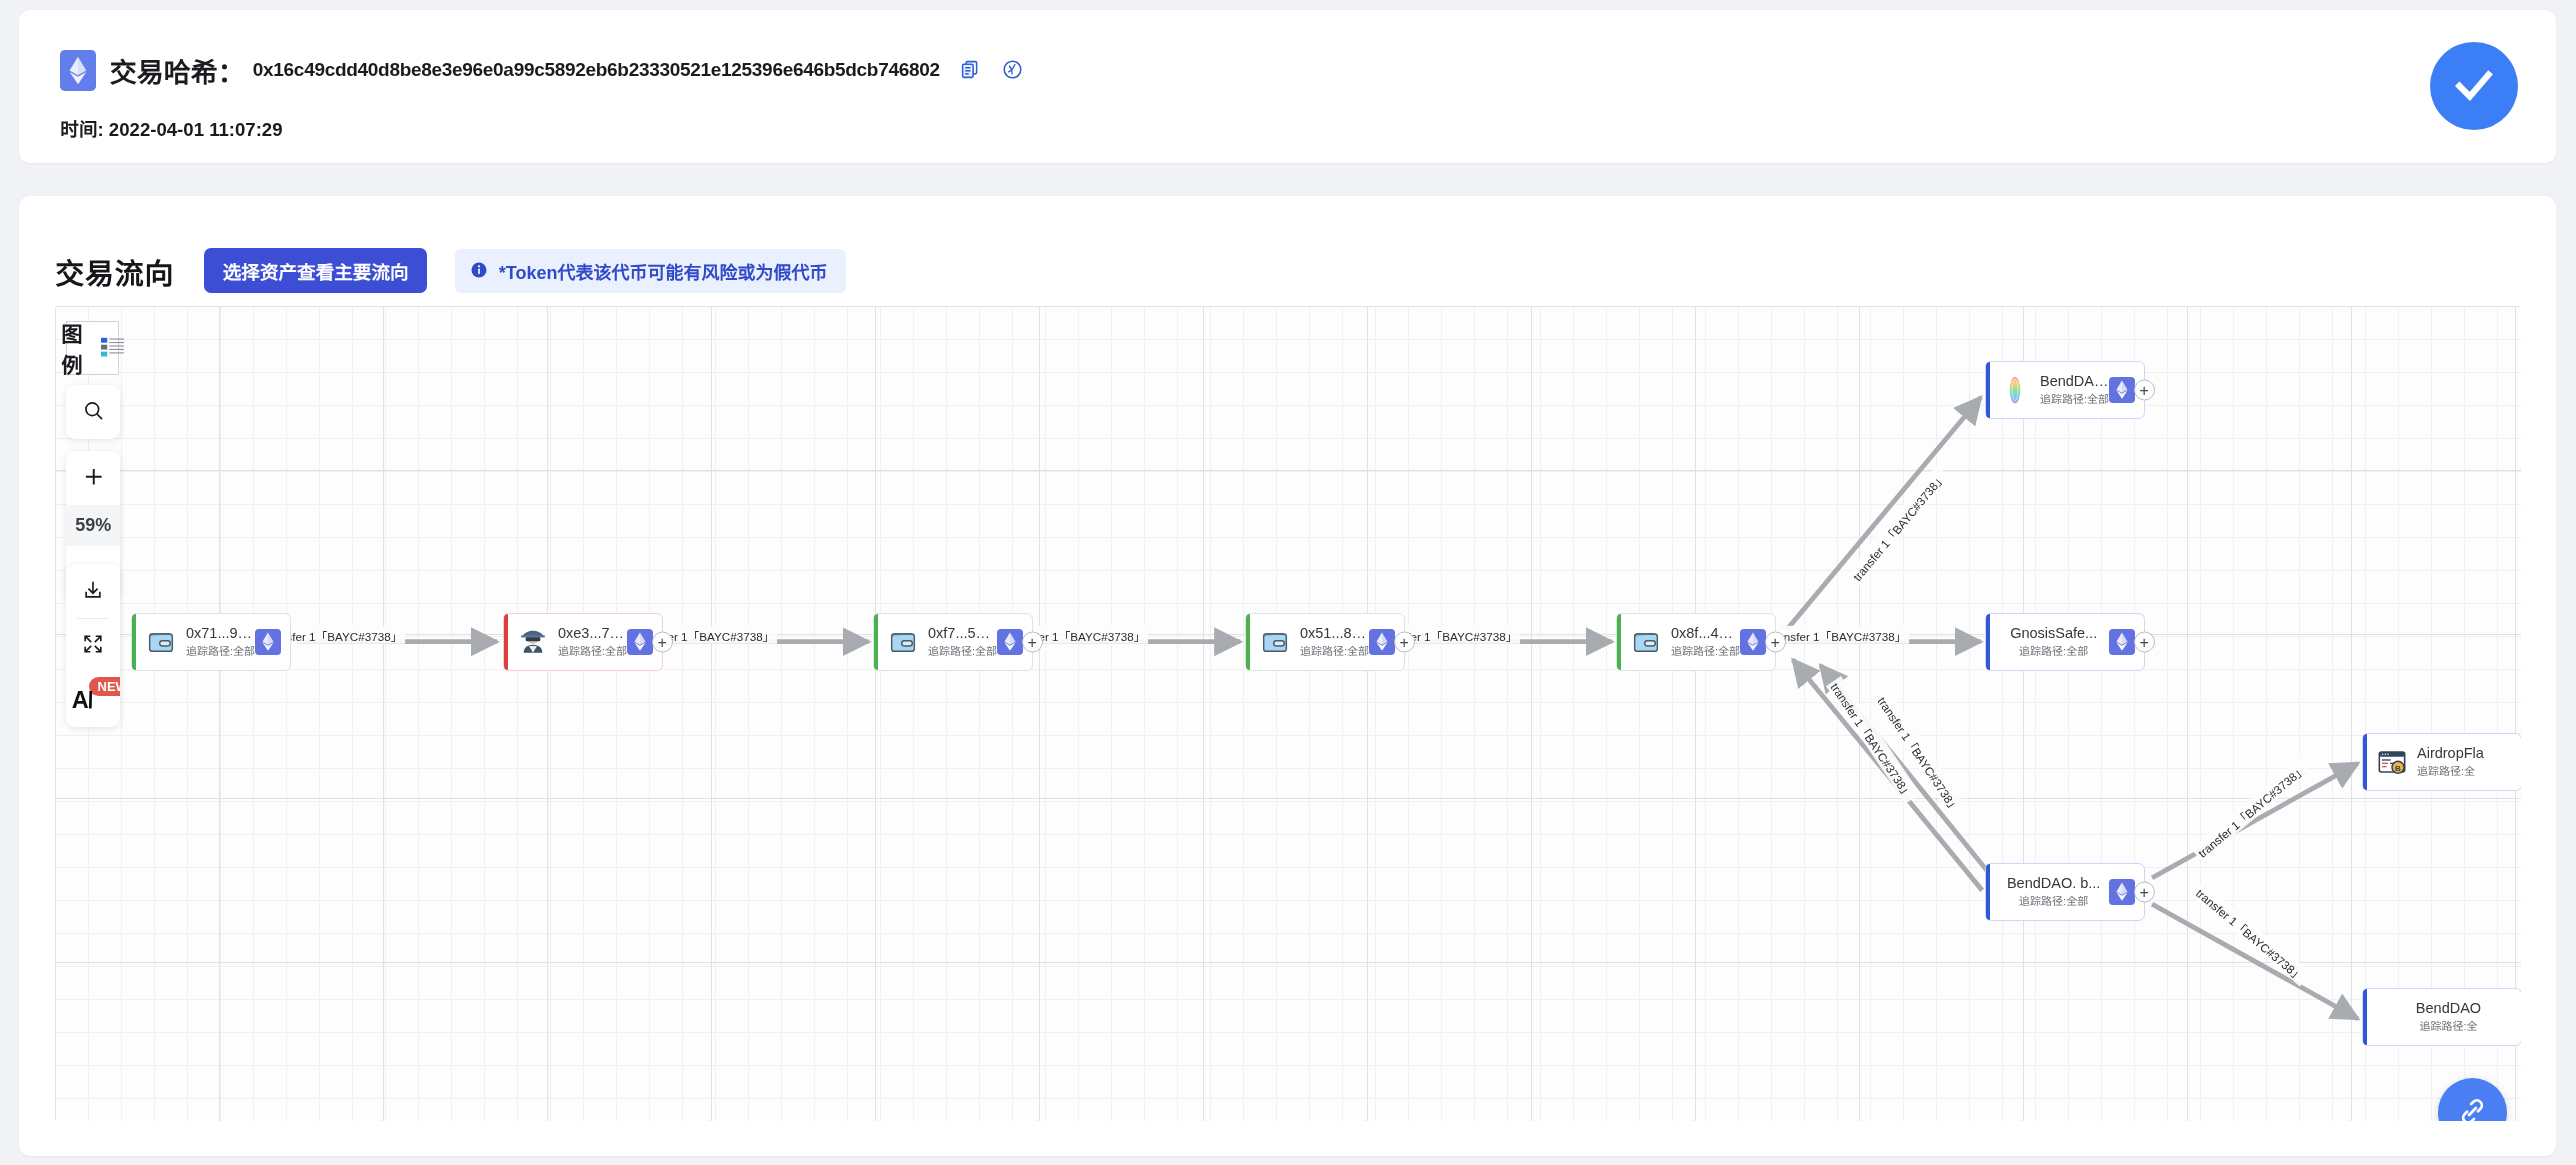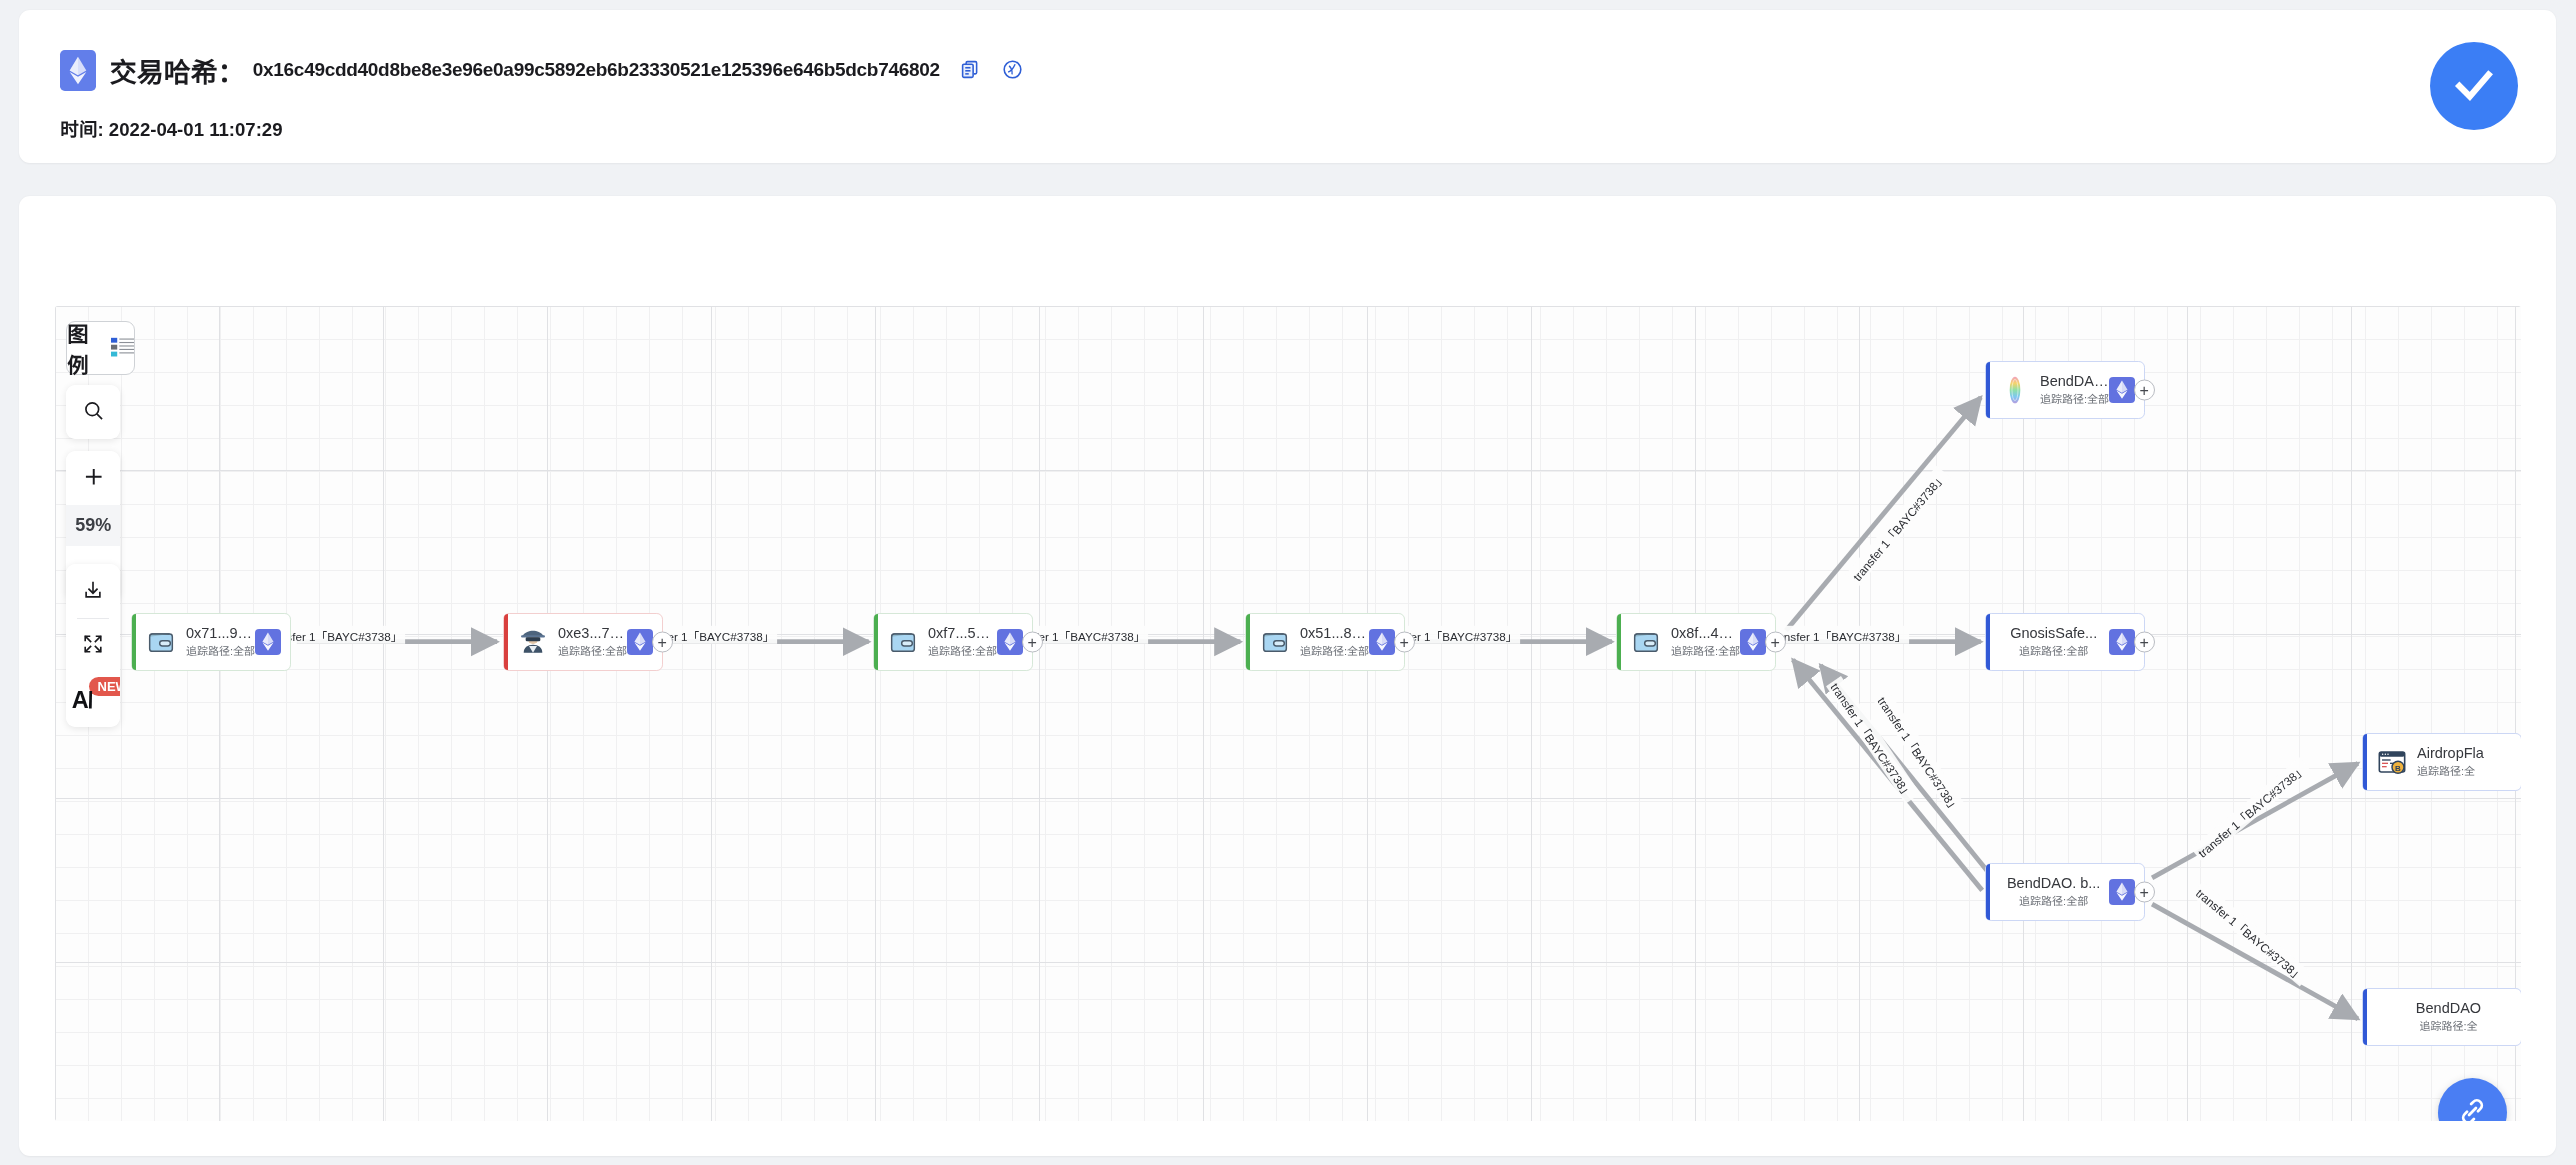--- a/index.html
+++ b/index.html
@@ -107,24 +107,24 @@
       linear-gradient(to bottom, #f0f0f1 0.7px, transparent 0.7px) 0 0 / 33px 33px,
       #fdfdfd;
     border-radius: 2.8px;
     overflow: hidden;
   }
   .edge-layer { position: absolute; inset: 0; }
 
   
   .legend-box {
     position: absolute; left: 11px; top: 15px;
-    width: 69px; height: 54px;
+    width: 53px; height: 54px;
     background: #fff;
     border: 0.7px solid #cfd2d6;
-    border-radius: 9px;
+    border-radius: 1px;
     display: flex; align-items: center; justify-content: center; gap: 18px;
     cursor: pointer;
   }
   .legend-text { font-size: 21.4px; font-weight: 700; color: #1b1b1f; }
   .legend-glyph { display:block; }
 
   
   .tool-stack {
     position: absolute;
     width: 54px;
@@ -282,20 +282,34 @@
     <span>
       <svg width="50" height="50" viewBox="0 0 24 24" fill="none" stroke="#ffffff" stroke-width="3" stroke-linecap="square">
         <polyline points="5,12.5 10,17.5 19,7"></polyline>
       </svg>
     </span>
   </div>
 </div>
 
 <div class="main-card">
 
+  <div class="section-head">
+    <span class="section-title">交易流向</span>
+    <button class="btn-primary">选择资产查看主要流向</button>
+    <div class="notice">
+      <span>
+        <svg width="18" height="18" viewBox="0 0 24 24">
+          <circle cx="12" cy="12" r="10" fill="#2f4bc7"></circle>
+          <rect x="10.9" y="10" width="2.2" height="7.5" rx="1" fill="#ffffff"></rect>
+          <circle cx="12" cy="7" r="1.5" fill="#ffffff"></circle>
+        </svg>
+      </span>
+      <span class="notice-text">*Token代表该代币可能有风险或为假代币</span>
+    </div>
+  </div>
 
   <div class="canvas">
 
     <svg class="edge-layer" viewBox="0 0 3570 1180" preserveAspectRatio="none">
       <defs>
         <marker id="arw" markerWidth="7" markerHeight="7" refX="5.4" refY="3" orient="auto">
           <path d="M0,0 L6,3 L0,6 z" fill="#a8abb0"></path>
         </marker>
       </defs>
       <g stroke="#a8abb0" stroke-width="7" fill="none" marker-end="url(#arw)">

